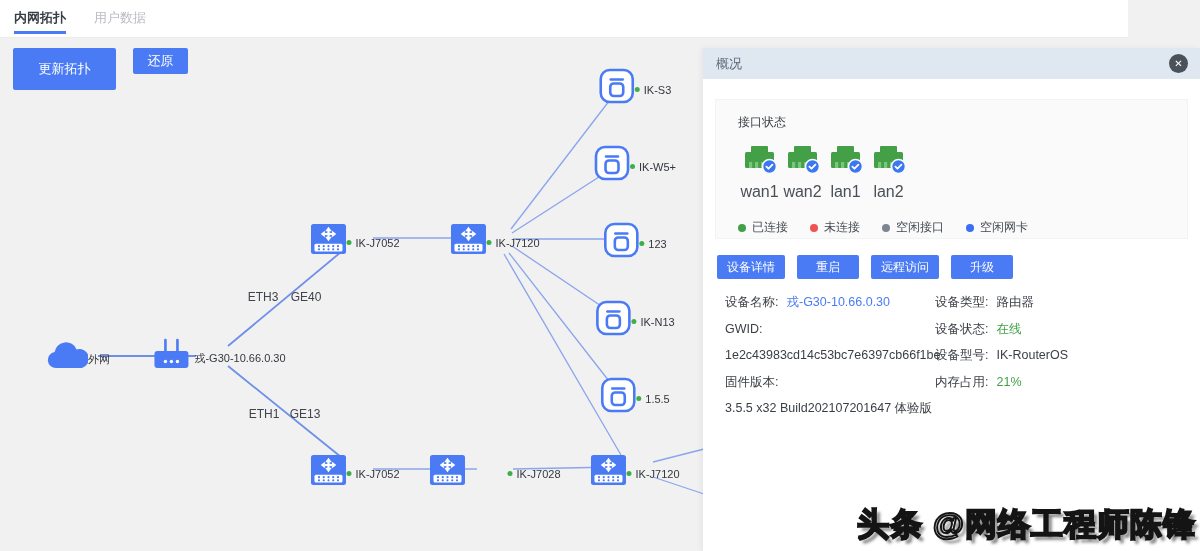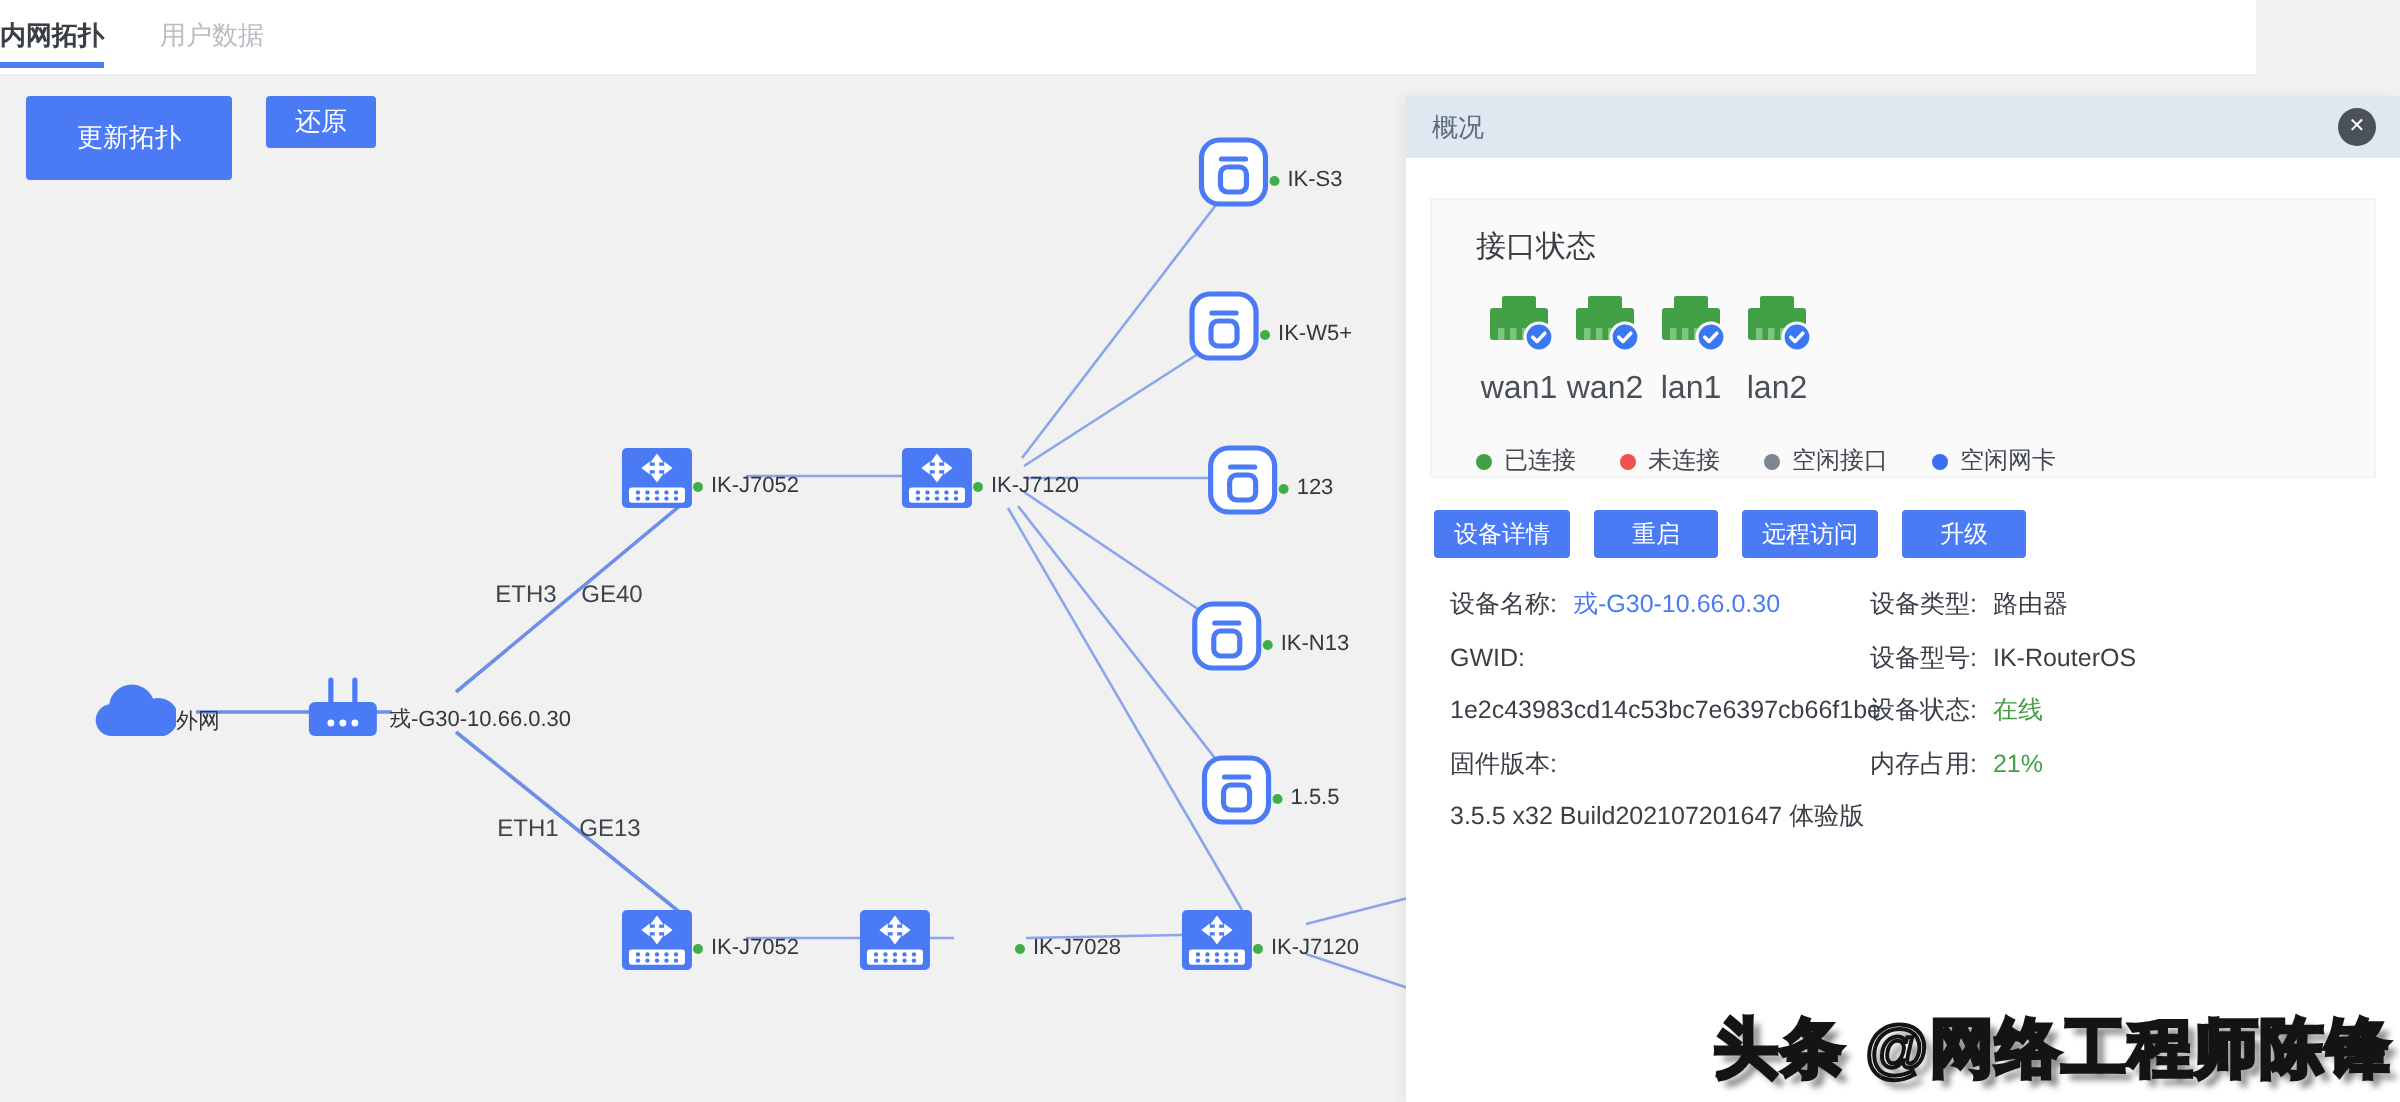--- a/index.html
+++ b/index.html
@@ -1,20 +1,20 @@
 <!DOCTYPE html>
 <html><head>
 <meta charset="utf-8">
 <style>
   * { margin:0; padding:0; box-sizing:border-box; }
   html,body { width:1200px; height:551px; }
   body { font-family:"Liberation Sans","DejaVu Sans",sans-serif; background:#f1f1f2; position:relative; overflow:hidden; }
 
   
-  .topbar { position:absolute; left:0; top:0; width:1128px; height:38px; background:#fff; border-bottom:1px solid #ececec; z-index:5; display:flex; align-items:center; }
+  .topbar { position:absolute; left:0; top:0; width:1128px; height:38px; background:#fff; border-bottom:1px solid #ececec; z-index:5; display:flex; align-items:center; padding-left:14px; }
   .tab { font-size:13px; color:#b9bcc2; margin-right:28px; cursor:pointer; position:relative; height:38px; line-height:36px; }
   .tab.active { color:#3a3f46; font-weight:bold; }
   .tab.active::after { content:""; position:absolute; left:0; right:0; bottom:4px; height:3px; background:#4a7bf5; }
 
   
   .btn { background:#4a7bf5; color:#fff; border:none; border-radius:2px; font-size:13px; cursor:pointer; font-family:inherit; }
   .btn-update { position:absolute; left:13px; top:48px; width:103px; height:42px; z-index:4; }
   .btn-restore { position:absolute; left:133px; top:48px; width:55px; height:26px; z-index:4; }
 
   
@@ -25,21 +25,21 @@
   .node-label { margin-top:3px; font-size:11px; color:#33373d; white-space:nowrap; display:flex; align-items:center; }
   .ndot { width:5px; height:5px; border-radius:50%; background:#3fae49; display:inline-block; margin-right:4px; }
 
   
   .panel { position:absolute; left:703px; top:48px; width:497px; height:503px; background:#fff; z-index:10; box-shadow:-2px 0 6px rgba(0,0,0,.05); }
   .panel-header { height:31px; background:#dfe7f1; display:flex; align-items:center; justify-content:space-between; padding:0 12px 0 13px;gap:10px; }
   .panel-title { font-size:13px; color:#5d6b7e; }
   .close-btn { width:19px; height:19px; border-radius:50%; background:#4a5158; color:#fff; font-size:10px; line-height:19px; text-align:center; border:none; cursor:pointer; font-family:inherit; }
 
   .iface-card { margin:20px 12px 0 12px; background:#fafafa; border:1px solid #f3f3f3; height:140px; padding:14px 0 0 22px; }
-  .iface-title { font-size:15px; color:#3a3f46; margin-bottom:14px; }
+  .iface-title { font-size:12px; color:#3a3f46; margin-bottom:14px; }
   .ports { display:flex; }
   .port { width:43px; display:flex; flex-direction:column; align-items:center; margin-right:0; }
   .port-name { font-size:16px; color:#4a4f57; margin-top:4px; }
   .legend { display:flex; margin-top:18px; }
   .legend-item { display:flex; align-items:center; margin-right:22px; font-size:12px; color:#454a52; }
   .ldot { width:8px; height:8px; border-radius:50%; margin-right:6px; display:inline-block; }
 
   .actions { margin:16px 0 0 14px; display:flex; }
   .action-btn { min-width:62px; height:24px; padding:0 10px; margin-right:12px; font-size:12px; }
 
@@ -399,20 +399,20 @@
   <div class="info">
     <div class="col-left" id="info-left">
         <div class="irow"><span class="ilbl">设备名称:</span><span class="ival link">戎-G30-10.66.0.30</span></div>
         <div class="irow"><span class="ilbl">GWID:</span></div>
         <div class="iwrapval">1e2c43983cd14c53bc7e6397cb66f1be</div>
         <div class="irow"><span class="ilbl">固件版本:</span></div>
         <div class="iwrapval">3.5.5 x32 Build202107201647 体验版</div>
       </div>
     <div class="col-right" id="info-right">
         <div class="irow"><span class="ilbl">设备类型:</span><span class="ival">路由器</span></div>
+        <div class="irow"><span class="ilbl">设备状态:</span><span class="ival green">在线</span></div>
         <div class="irow"><span class="ilbl">设备型号:</span><span class="ival">IK-RouterOS</span></div>
-        <div class="irow"><span class="ilbl">设备状态:</span><span class="ival green">在线</span></div>
         <div class="irow"><span class="ilbl">内存占用:</span><span class="ival green">21%</span></div>
       </div>
   </div>
 </div>
 
 <div class="watermark">头条 @网络工程师陈锋</div>
 
 </body></html>

